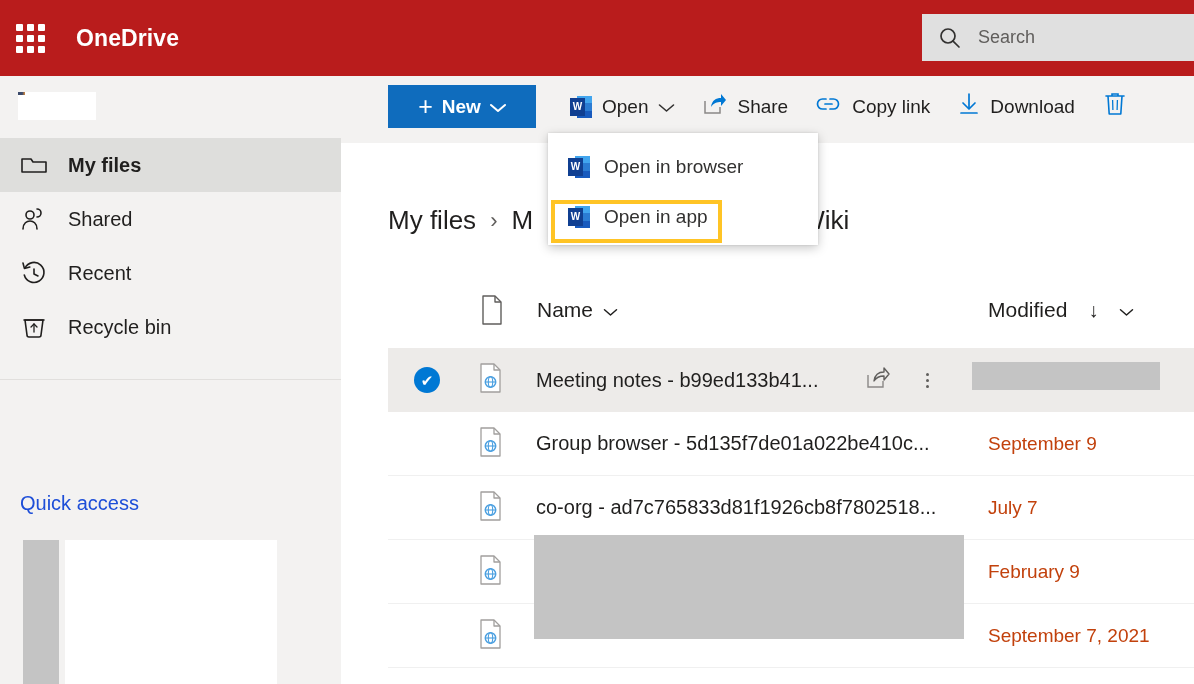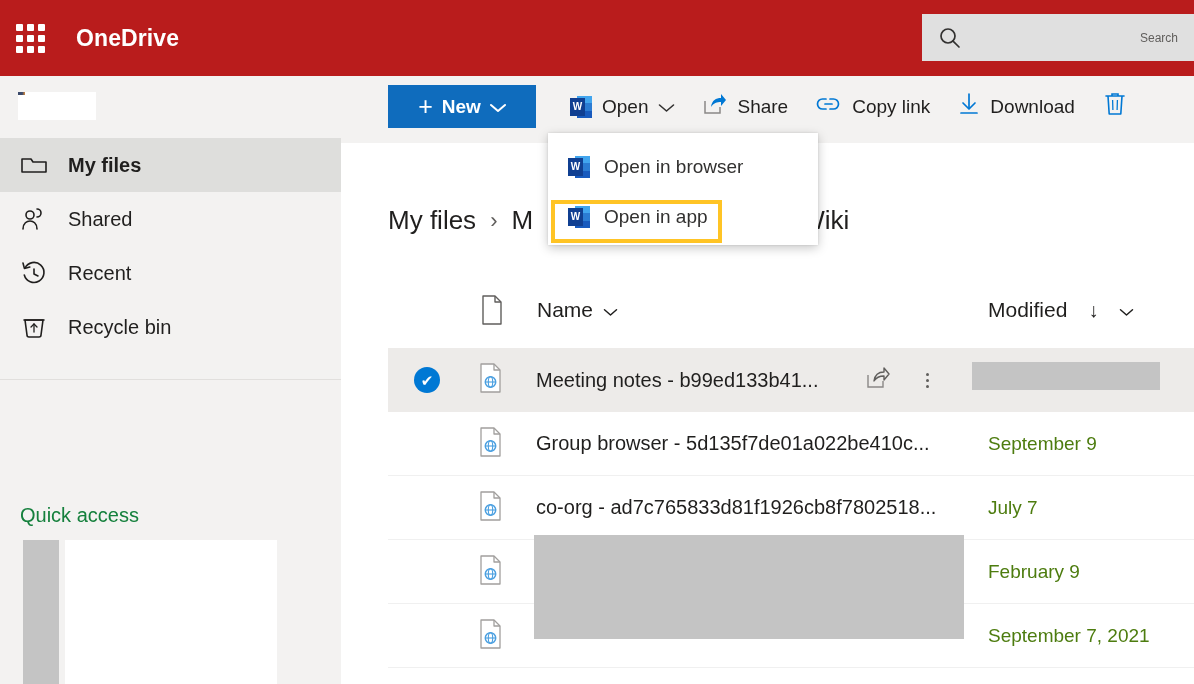--- a/index.html
+++ b/index.html
@@ -33,22 +33,22 @@
   }
   .search-wrap {
     position: absolute; right: 0px; top: 14px;
     width: 272px; height: 47px;
     background: #e0e0e0;
     display: flex; align-items: center;
   }
   .search-icon-box { width: 56px; display: flex; align-items: center; justify-content: center; }
   .search-input {
     border: none; outline: none; background: transparent;
-    font-family: "Liberation Sans", sans-serif; font-size: 12px;
-    color: #605e5c; width: 200px; text-align: right;
+    font-family: "Liberation Sans", sans-serif; font-size: 18px;
+    color: #605e5c; width: 200px;
   }
   .search-input::placeholder { color: #605e5c; opacity: 1; }
 
   
   .cmdbar {
     position: absolute; left: 0; top: 76px; width: 1194px; height: 67px;
     background: #f3f2f1;
   }
   .newbtn {
     position: absolute; left: 388px; top: 85px;
@@ -118,21 +118,21 @@
   }
   .nav-item .label { font-size: 20px; }
   .nav-item.selected { background: #dededc; }
   .nav-item.selected .label { font-weight: bold; }
   .nav-icon { width: 28px; height: 28px; display: flex; align-items: center; justify-content: center; flex: none; }
   .nav-divider {
     position: absolute; left: 0; top: 303px; width: 341px; height: 1px; background: #e1dfdd;
   }
   .quick-title {
     position: absolute; left: 20px; top: 416px;
-    font-size: 20px; color: #15803d; margin-top: 12px;
+    font-size: 20px; color: #1d4ed8;
   }
   .quick-tiles { position: absolute; left: 23px; top: 464px; }
   .qt-badge { position: absolute; width: 36px; height: 36px; border-radius: 3px; }
   .qt-white { position: absolute; left: 42px; top: 0; width: 212px; height: 207px; background: #ffffff; }
   .qt-redact { position: absolute; left: 0px; top: 0px; width: 36px; height: 207px; background: #c4c4c4; }
 
   
   .main {
     position: absolute; left: 341px; top: 143px; width: 853px; height: 541px;
     background: #ffffff;
@@ -181,21 +181,21 @@
     font-size: 20px; color: #201f1e; white-space: nowrap; cursor: pointer;
   }
   .row-name-redact { position: absolute; background: #c4c4c4; }
   .row-share { position: absolute; left: 478px; cursor: pointer; }
   .row-more {
     position: absolute; left: 538px; font-size: 21px; color: #605e5c;
     letter-spacing: 0; cursor: pointer; line-height: 1;
   }
   .row-modified {
     position: absolute; left: 600px;
-    font-size: 19px; color: #4d7c0f;
+    font-size: 19px; color: #c2410c;
   }
   .row-modified-redact {
     position: absolute; left: 584px; top: 14px;
     width: 188px; height: 28px; background: #c4c4c4;
   }
   .vert-dots { display: flex; flex-direction: column; gap: 3px; align-items: center; }
   .vert-dots i { width: 3px; height: 3px; background: #605e5c; border-radius: 50%; display: block; }
 </style>
 </head>
 <body>

